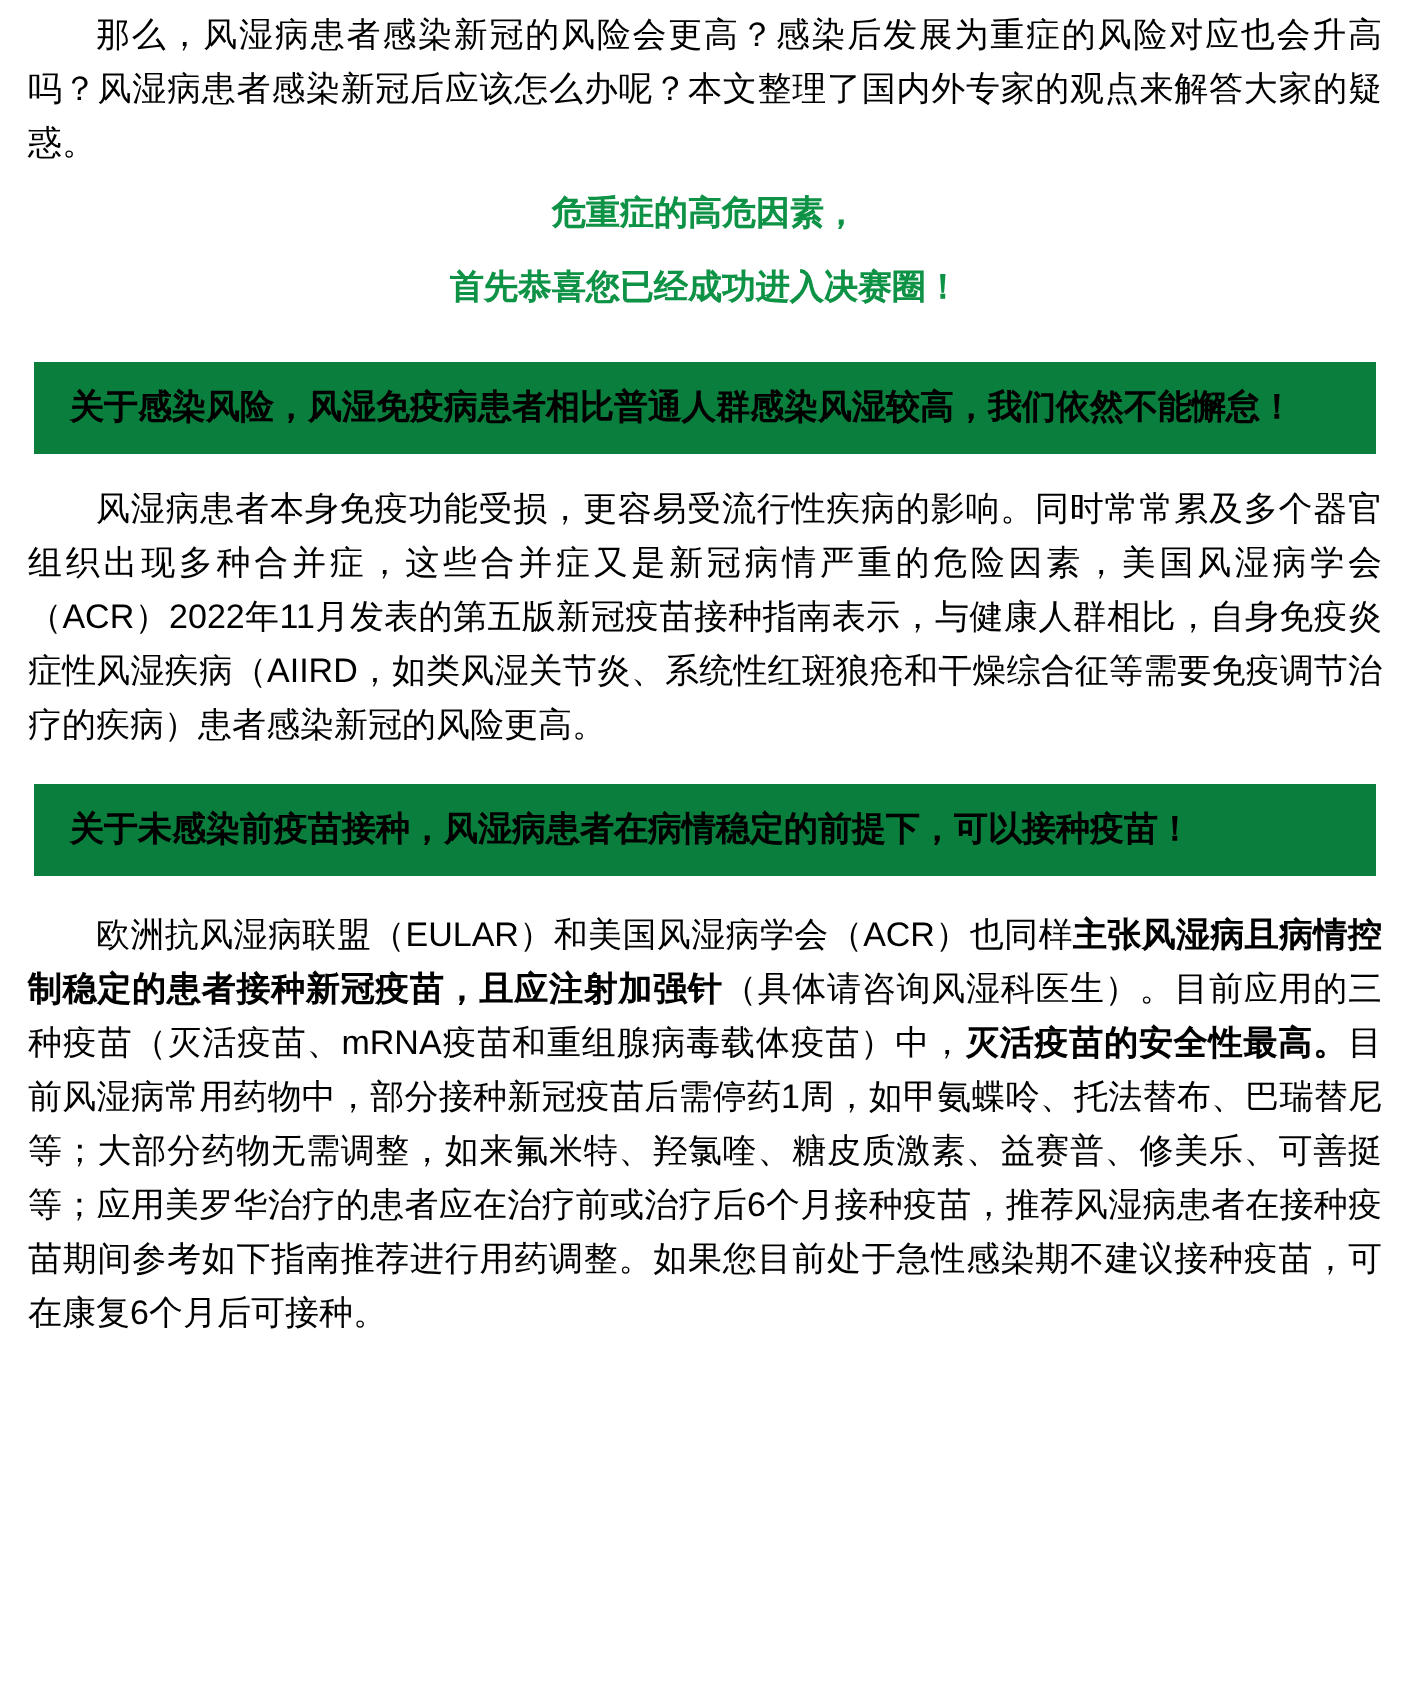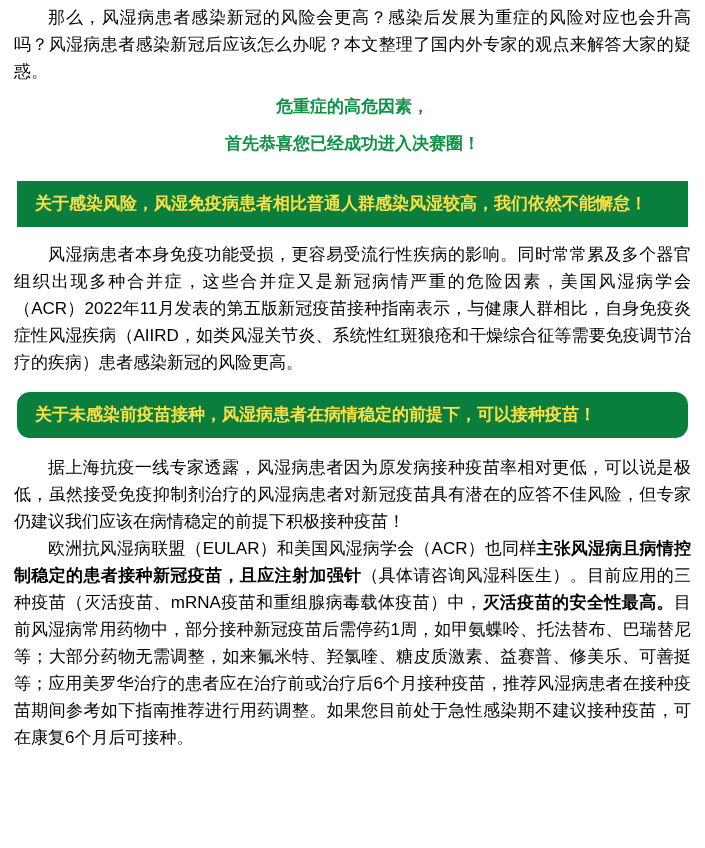--- a/index.html
+++ b/index.html
@@ -32,48 +32,46 @@
     font-size: 17px;
     line-height: 31px;
     font-weight: bold;
     text-align: center;
     text-indent: 0;
     color: var(--highlight-green);
     margin: 6px 0;
   }
   .banner {
     background: var(--banner-bg);
-    color: #fde047;
+    color: #000000;
     font-weight: bold;
     font-size: 17px;
     line-height: 20px;
     padding: 13px 18px;
     margin: 22px 3px 14px 3px;
   }
   .banner.second {
     margin-top: 16px;
     margin-bottom: 16px;
-    border-radius: 13px;
   }
 </style>
 </head>
 <body>
 
 <div class="page">
 
 
   <p class="para">那么，风湿病患者感染新冠的风险会更高？感染后发展为重症的风险对应也会升高吗？风湿病患者感染新冠后应该怎么办呢？本文整理了国内外专家的观点来解答大家的疑惑。</p>
 
   <p class="green-line">危重症的高危因素，</p>
 
   <p class="green-line">首先恭喜您已经成功进入决赛圈！</p>
 
   <div class="banner">关于感染风险，风湿免疫病患者相比普通人群感染风湿较高，我们依然不能懈怠！</div>
 
   <p class="para">风湿病患者本身免疫功能受损，更容易受流行性疾病的影响。同时常常累及多个器官组织出现多种合并症，这些合并症又是新冠病情严重的危险因素，美国风湿病学会（ACR）2022年11月发表的第五版新冠疫苗接种指南表示，与健康人群相比，自身免疫炎症性风湿疾病（AIIRD，如类风湿关节炎、系统性红斑狼疮和干燥综合征等需要免疫调节治疗的疾病）患者感染新冠的风险更高。</p>
 
   <div class="banner second">关于未感染前疫苗接种，风湿病患者在病情稳定的前提下，可以接种疫苗！</div>
 
-  <p class="para">据上海抗疫一线专家透露，风湿病患者因为原发病接种疫苗率相对更低，可以说是极低，虽然接受免疫抑制剂治疗的风湿病患者对新冠疫苗具有潜在的应答不佳风险，但专家仍建议我们应该在病情稳定的前提下积极接种疫苗！</p>
 
   <p class="para"><span>欧洲抗风湿病联盟（EULAR）和美国风湿病学会（ACR）也同样</span><span style="font-weight: bold;">主张风湿病且病情控制稳定的患者接种新冠疫苗，且应注射加强针</span><span>（具体请咨询风湿科医生）。目前应用的三种疫苗（灭活疫苗、mRNA疫苗和重组腺病毒载体疫苗）中，</span><span style="font-weight: bold;">灭活疫苗的安全性最高。</span><span>目前风湿病常用药物中，部分接种新冠疫苗后需停药1周，如甲氨蝶呤、托法替布、巴瑞替尼等；大部分药物无需调整，如来氟米特、羟氯喹、糖皮质激素、益赛普、修美乐、可善挺等；应用美罗华治疗的患者应在治疗前或治疗后6个月接种疫苗，推荐风湿病患者在接种疫苗期间参考如下指南推荐进行用药调整。如果您目前处于急性感染期不建议接种疫苗，可在康复6个月后可接种。</span></p>
 
 </div>
 
 </body></html>

